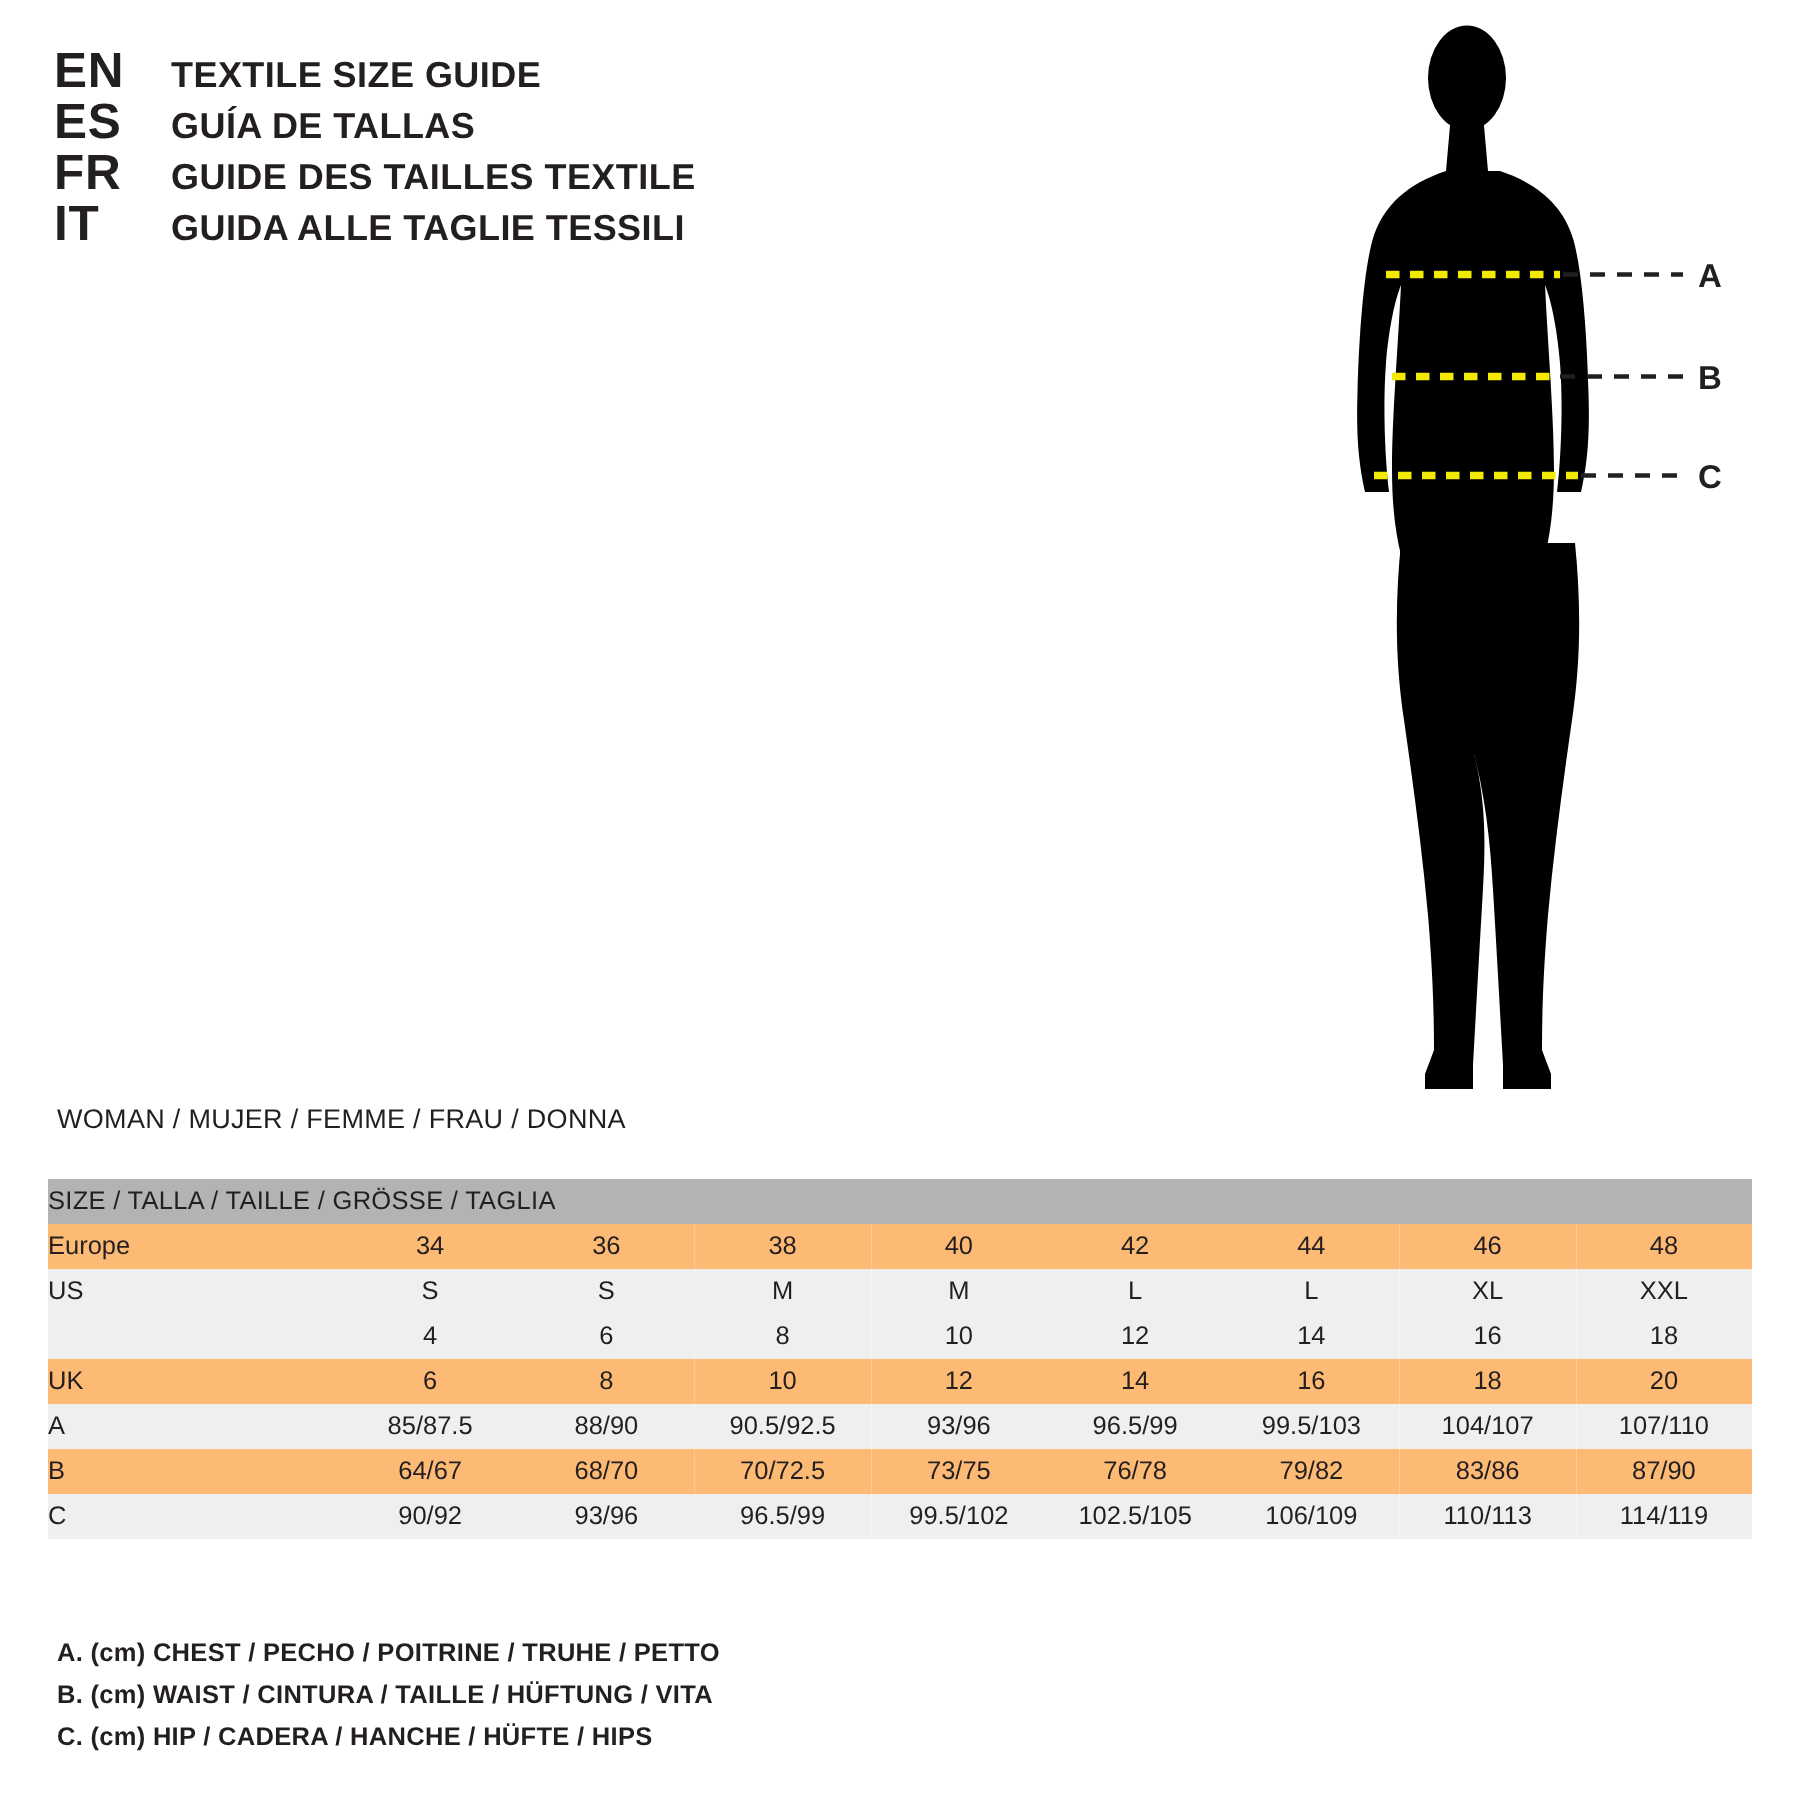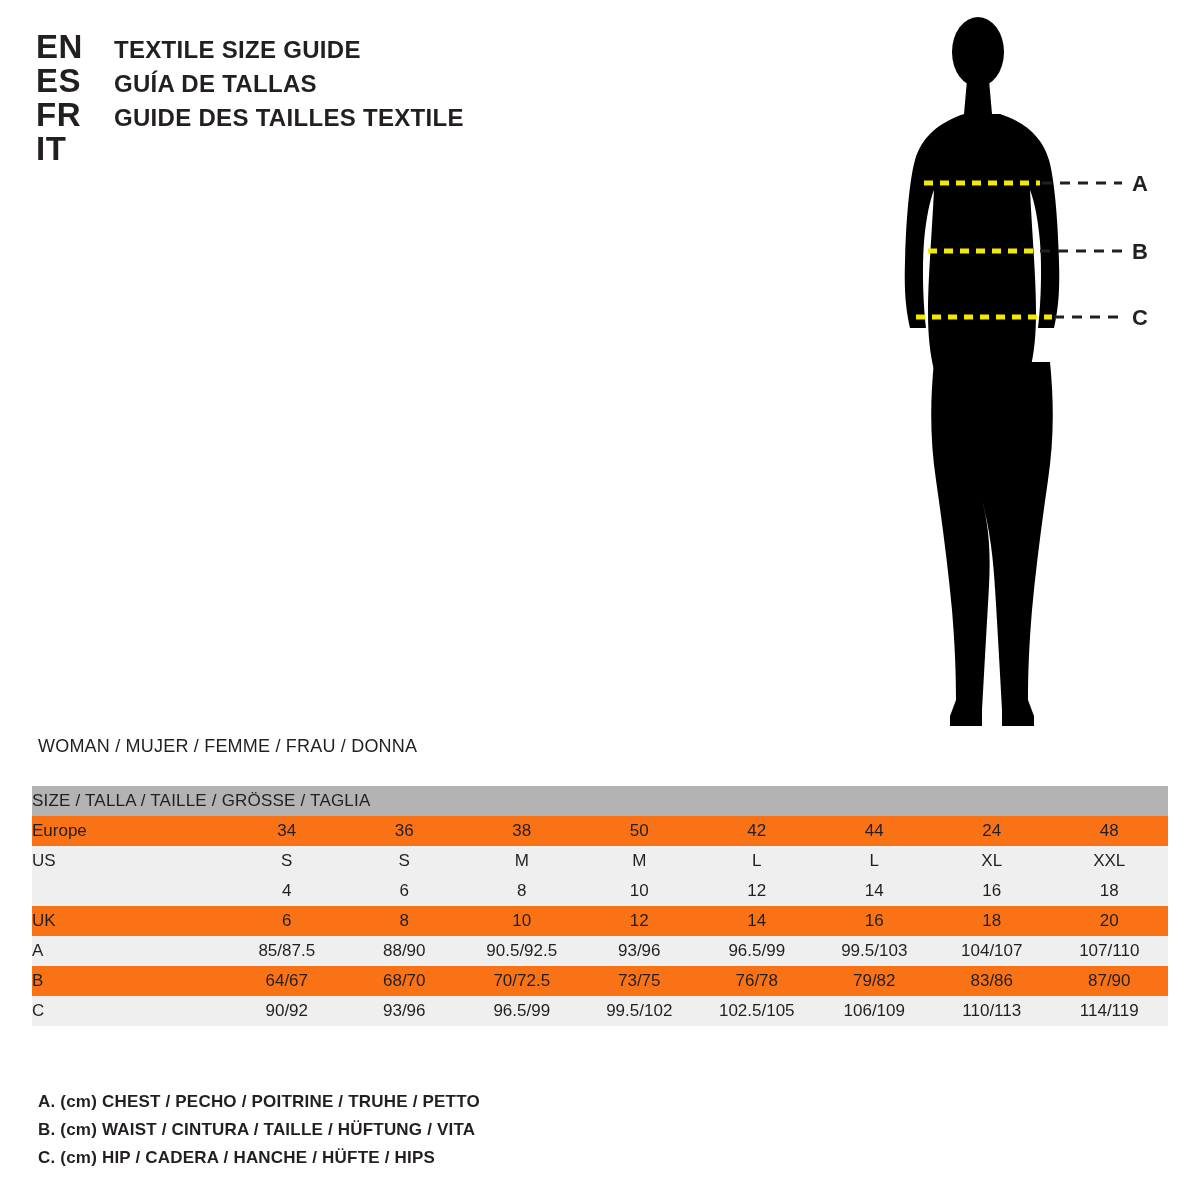--- a/index.html
+++ b/index.html
@@ -95,21 +95,21 @@
   tr.header-row th.label-cell { padding-left: 8px; margin-top: 12px; }
 
   td.label-cell {
     text-align: left;
     padding-left: 8px;
   }
   td.val-cell {
     text-align: center;
   }
   tr.band-light td { background: #efefef; margin-top: 28px; }
-  tr.band-white td { background: #f97316; }
+  tr.band-white td { background: #fdba74; }
 
   
   #footnotes {
     position: absolute;
     left: 38px;
     top: 1088px;
     width: 700px;
   }
   .footnote {
     font-size: 17px;
@@ -139,20 +139,21 @@
   <div class="title-row">
     <div class="title-lang">ES</div>
     <div class="title-text">GUÍA DE TALLAS</div>
   </div>
   <div class="title-row">
     <div class="title-lang">FR</div>
     <div class="title-text">GUIDE DES TAILLES TEXTILE</div>
   </div>
   <div class="title-row">
     <div class="title-lang">IT</div>
+    <div class="title-text">GUIDA ALLE TAGLIE TESSILI</div>
   </div>
 </div>
 
 <div id="figure-area">
   <svg width="330" height="730" viewBox="0 0 330 730" xmlns="http://www.w3.org/2000/svg">
     <g>
 
       <ellipse cx="118" cy="42" rx="26" ry="35" fill="#000000"></ellipse>
 
       <path d="M107 70 L129 70 L132 104 L104 104 Z" fill="#000000"></path>
@@ -231,24 +232,24 @@
     <tr class="header-row">
       <th class="label-cell" colspan="9">SIZE / TALLA / TAILLE / GRÖSSE / TAGLIA</th>
     </tr>
   </thead>
   <tbody>
     <tr class="band-white">
       <td class="label-cell">Europe</td>
       <td class="val-cell">34</td>
       <td class="val-cell">36</td>
       <td class="val-cell">38</td>
-      <td class="val-cell">50</td>
+      <td class="val-cell">40</td>
       <td class="val-cell">42</td>
       <td class="val-cell">44</td>
-      <td class="val-cell">24</td>
+      <td class="val-cell">46</td>
       <td class="val-cell">48</td>
     </tr>
     <tr class="band-light">
       <td class="label-cell">US</td>
       <td class="val-cell">S</td>
       <td class="val-cell">S</td>
       <td class="val-cell">M</td>
       <td class="val-cell">M</td>
       <td class="val-cell">L</td>
       <td class="val-cell">L</td>

